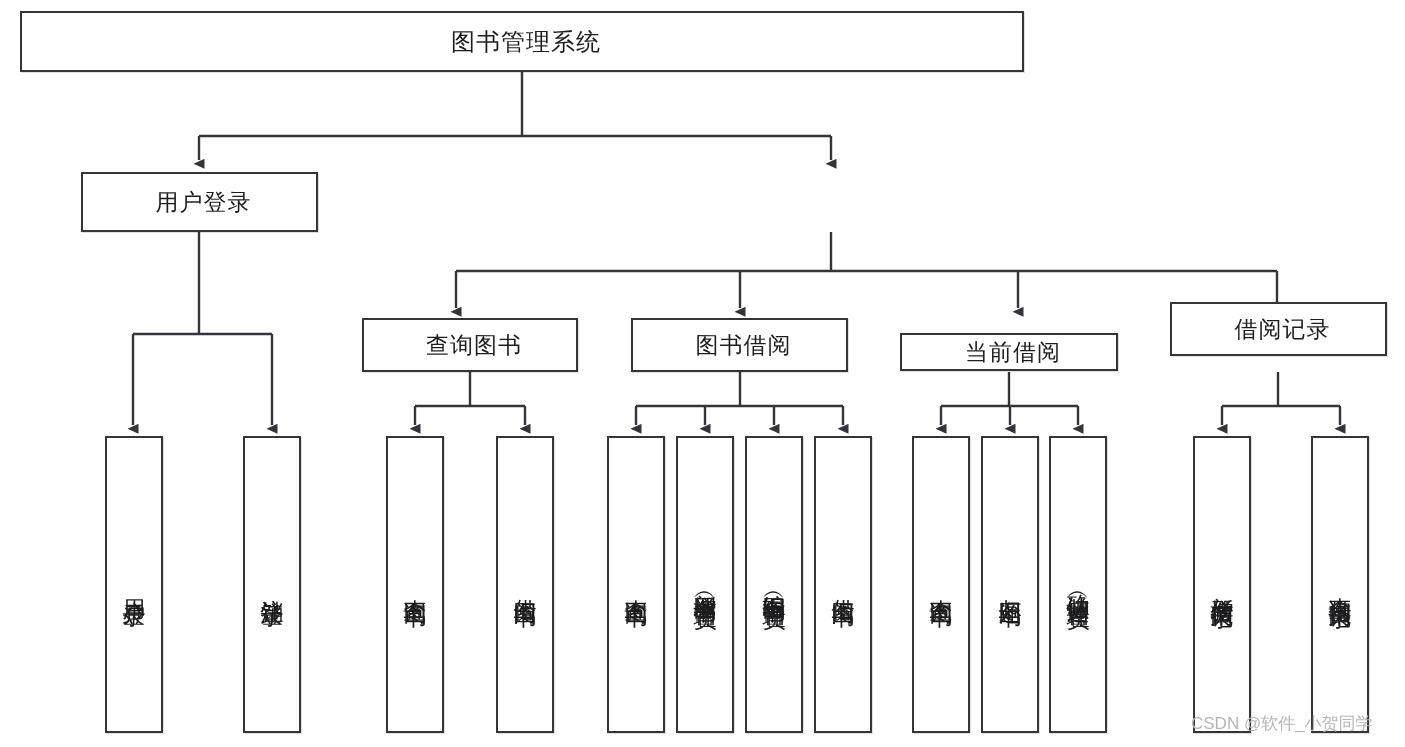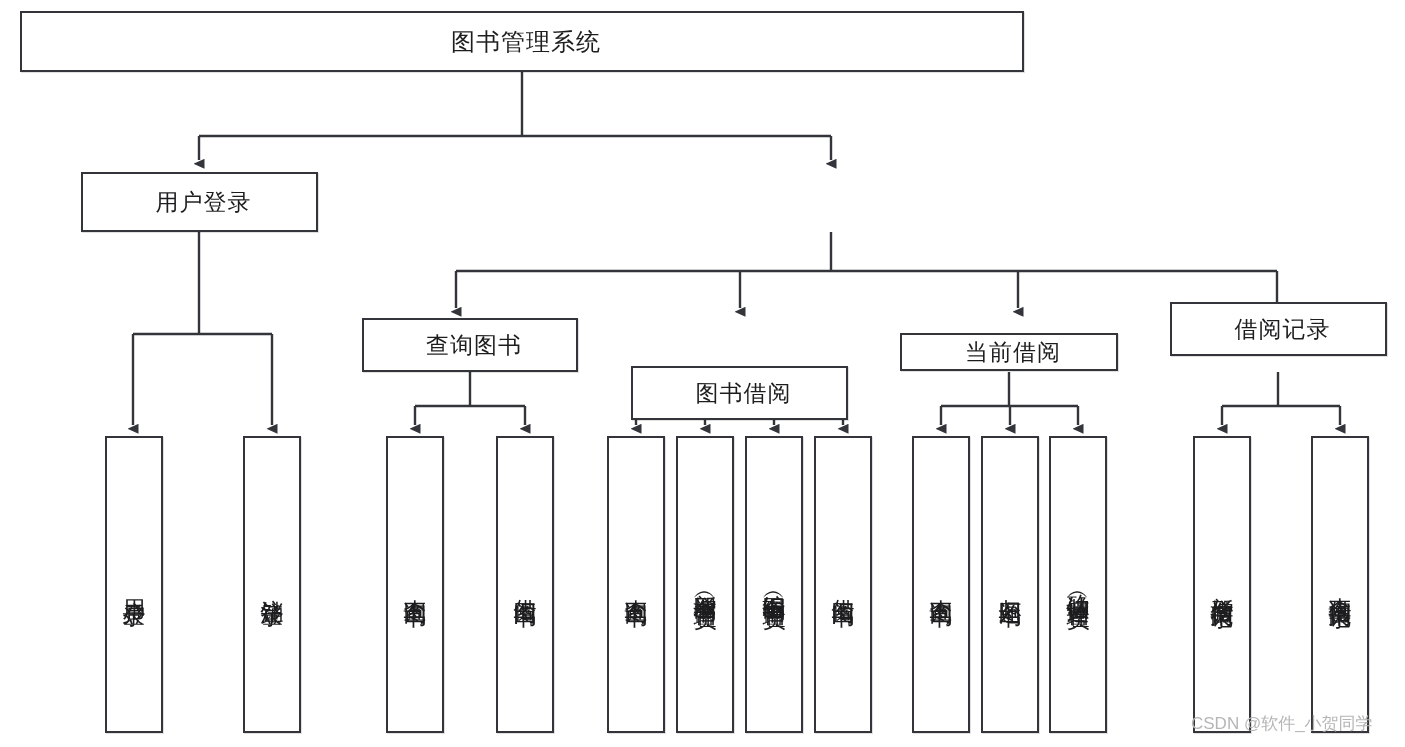--- a/index.html
+++ b/index.html
@@ -128,21 +128,21 @@
     <span>图书管理系统</span>
   </div>
 
   <div class="node node-h" style="left:81px; top:172px; width:237px; height:60px;">
     <span>用户登录</span>
   </div>
 
   <div class="node node-h" style="left:362px; top:318px; width:216px; height:54px;">
     <span>查询图书</span>
   </div>
-  <div class="node node-h" style="left:631px; top:318px; width:217px; height:54px;margin-top:48px;">
+  <div class="node node-h" style="left:631px; top:318px; width:217px; height:54px;">
     <span>图书借阅</span>
   </div>
   <div class="node node-h" style="left:900px; top:318px; width:218px; height:38px;margin-top:15px;">
     <span>当前借阅</span>
   </div>
   <div class="node node-h" style="left:1170px; top:302px; width:217px; height:54px;">
     <span>借阅记录</span>
   </div>
 
   <div class="node node-v" style="left:105px; top:436px; width:58px; height:297px;">

